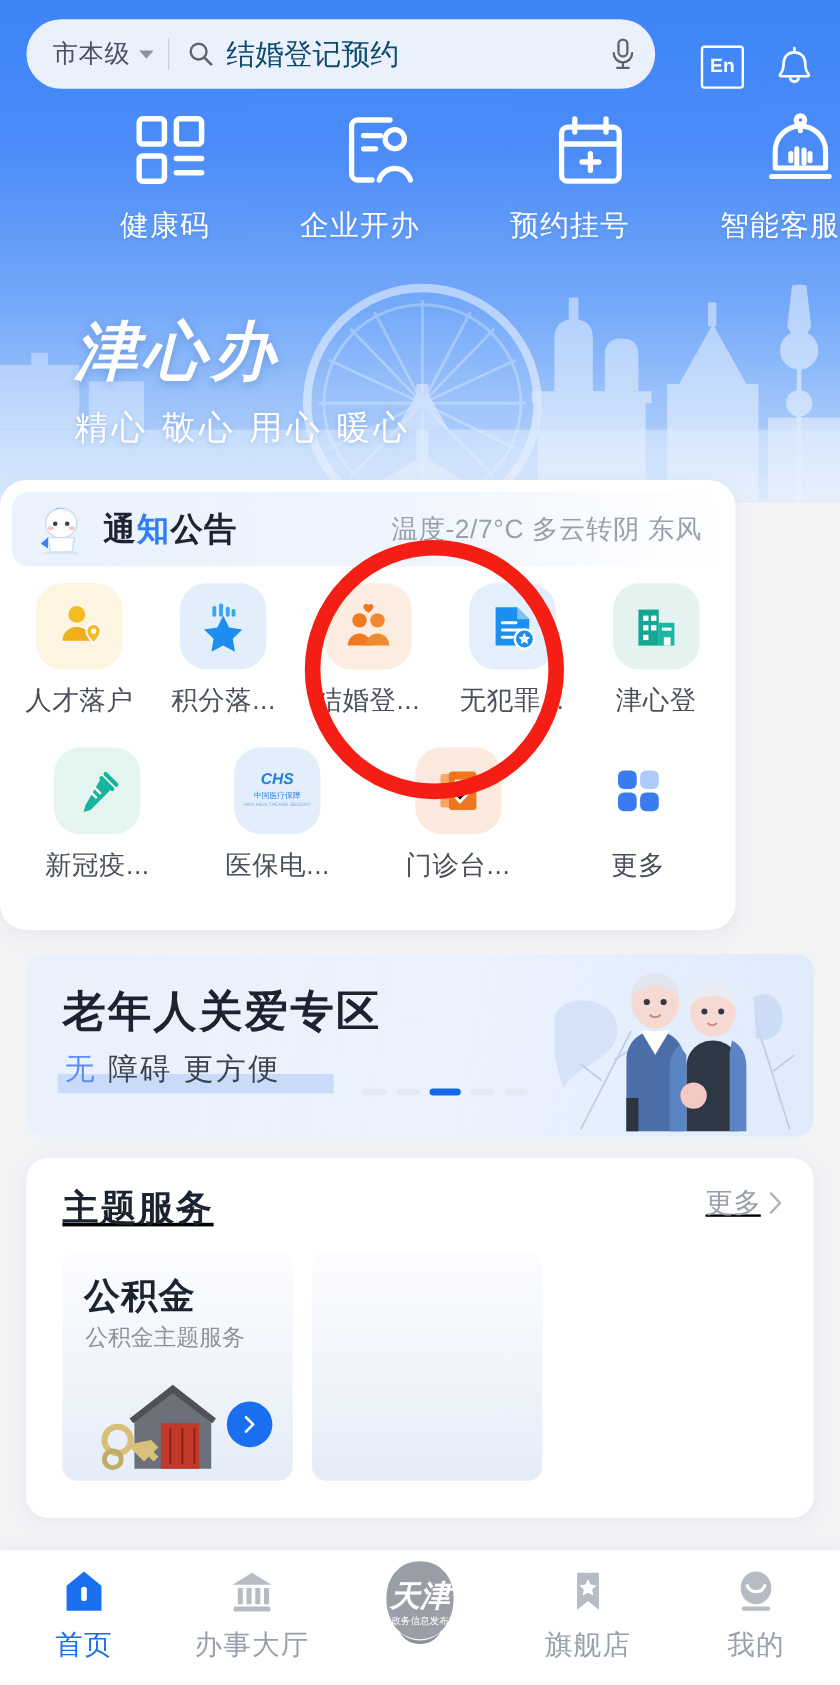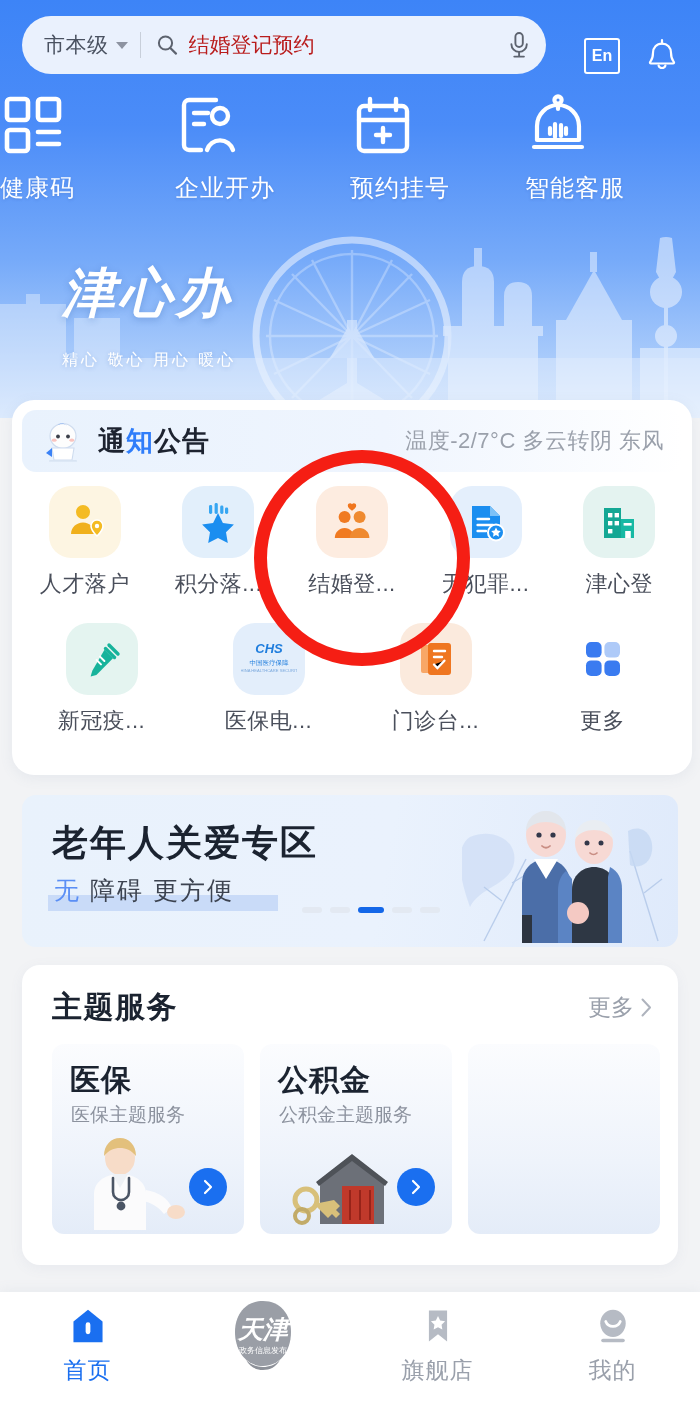--- a/index.html
+++ b/index.html
@@ -25,49 +25,49 @@
   }
   .searchbar {
     width:532px; height:58px; background:#eaf1fd; border-radius:29px;
     display:flex; align-items:center; padding:0 14px 0 22px;
   }
   .region { display:flex; align-items:center; gap:7px; flex:0 0 auto; }
   .region-label { font-size:21px; color:#4a5261; letter-spacing:.5px; }
   .caret { width:0;height:0;border-left:6px solid transparent;border-right:6px solid transparent;border-top:7px solid #8d93a1; }
   .vsep { width:1px; height:26px; background:#c8cfda; margin:0 14px 0 12px; flex:0 0 auto; }
   .mag { width:24px;height:24px; flex:0 0 auto; }
-  .search-text { font-size:21px; color:#b91c1c; margin-left:10px; flex:1; white-space:nowrap; overflow:hidden; }
+  .search-text { font-size:24px; color:#0c4a6e; margin-left:10px; flex:1; white-space:nowrap; overflow:hidden; }
   .mic { width:26px;height:30px; flex:0 0 auto; }
 
   .hdr-icons { display:flex; align-items:center; gap:26px; margin-left:26px; }
   .en-box {
     width:36px;height:36px;border:2.4px solid #fff;border-radius:3px;
     display:flex;align-items:center;justify-content:center;
     color:#fff;font-size:16px;font-weight:bold;letter-spacing:0;
   }
   .bell { width:32px;height:36px; }
 
   
   .quicknav { position:absolute; left:0; top:92px; width:700px; display:flex; }
-  .qn-item { flex:1; display:flex; flex-direction:column; align-items:flex-start; gap:14px; }
+  .qn-item { flex:1; display:flex; flex-direction:column; align-items:flex-end; gap:14px; }
   .qn-ico { width:66px; height:66px; }
   .qn-label { color:#fff; font-size:24px; letter-spacing:1px; text-shadow:0 1px 3px rgba(30,70,150,.22); }
 
   
   .brand { position:absolute; left:62px; top:258px; }
   .brand-name {
     font-family:"Liberation Serif","DejaVu Serif",serif;
     font-size:53px; font-weight:bold; color:#fff; font-style:italic;
     letter-spacing:4px; text-shadow:0 2px 7px rgba(40,90,170,.3);
   }
-  .brand-slogan { margin-top:20px; font-size:16px; color:#fff; letter-spacing:3px; text-shadow:0 1px 4px rgba(40,90,170,.26); }
+  .brand-slogan { margin-top:8px; font-size:28px; color:#fff; letter-spacing:3px; text-shadow:0 1px 4px rgba(40,90,170,.26); }
 
   
   .panel {
-    position:absolute; left:12px; top:400px; width:680px; height:375px;
+    position:absolute; left:0; top:400px; width:613px; height:375px;
     background:#fff; border-radius:22px; box-shadow:0 3px 14px rgba(100,120,160,.09);
     overflow:hidden;
   }
   .noticebar {
     margin:10px 10px 0 10px; height:62px; border-radius:14px;
     background:linear-gradient(90deg,#e9f2fd 0%, #eff5fe 55%, #ffffff 100%);
     display:flex; align-items:center; padding:0 18px;
   }
   .mascot { width:46px;height:46px; flex:0 0 auto; }
   .notice-title { margin-left:12px; font-size:27px; font-weight:bold; color:#1d2330; letter-spacing:1px; }
@@ -94,21 +94,21 @@
   .dot { width:20px;height:6px;border-radius:3px;background:#e3e9f2; }
   .dot.active { background:#1467e8; width:26px; }
   .elder-art { position:absolute; right:6px; top:6px; width:210px; height:142px; }
 
   
   .themes {
     position:absolute; left:22px; top:965px; width:656px; height:300px;
     background:#fff; border-radius:18px; box-shadow:0 3px 14px rgba(100,120,160,.07);
     overflow:hidden;
   }
-  .themes-hd { display:flex; align-items:center; padding:22px 26px 0 30px; }
+  .themes-hd { display:flex; align-items:flex-start; padding:22px 26px 0 30px;text-decoration:underline; }
   .themes-title { font-size:30px; font-weight:bold; color:#1b2330; letter-spacing:1.5px; }
   .themes-more { margin-left:auto; display:flex; align-items:center; gap:7px; font-size:23px; color:#9aa0ab; }
   .chev { width:11px;height:19px; }
   .tcards { display:flex; gap:16px; padding:16px 0 0 30px; }
   .tcard {
     width:192px; height:190px; flex:0 0 auto; border-radius:12px;
     background:linear-gradient(180deg,#fbfcfe 0%, #eef3fb 62%, #e4ecf8 100%);
     position:relative; overflow:hidden;
   }
   .tcard-t { position:absolute; left:18px; top:16px; font-size:30px; font-weight:bold; color:#1b2330; letter-spacing:1px; }
@@ -503,41 +503,20 @@
       <span>更多</span>
       <svg class="chev" viewBox="0 0 11 19">
         <path d="M1.5 1.5L9 9.5l-7.5 8" fill="none" stroke="#aeb3bd" stroke-width="2" stroke-linecap="round" stroke-linejoin="round"></path>
       </svg>
     </span>
   </div>
 
   <div class="tcards">
 
 
-    <div class="tcard">
-      <span class="tcard-t">医保</span>
-      <span class="tcard-s">医保主题服务</span>
-      <svg class="tcard-art" viewBox="0 0 118 96">
-        <ellipse cx="48" cy="24" rx="15" ry="17" fill="#f7dcc8"></ellipse>
-        <path d="M32 22c0-11 7-18 16-18s16 7 16 18c-5-6-10-8-16-8s-11 2-16 8z" fill="#e3c07c"></path>
-        <path d="M22 96V60c0-12 11-20 26-20s26 8 26 20v36z" fill="#fbfbfc"></path>
-        <path d="M40 40l8 14 8-14z" fill="#eef1f5"></path>
-        <path d="M74 56c12 2 22 8 26 18l-8 6c-6-8-14-12-22-13z" fill="#fbfbfc"></path>
-        <ellipse cx="104" cy="78" rx="9" ry="7" fill="#f7dcc8"></ellipse>
-        <g fill="none" stroke="#4b5565" stroke-width="2.6" stroke-linecap="round">
-          <path d="M41 44v14a8 8 0 0 0 16 0V44"></path>
-        </g>
-        <circle cx="49" cy="72" r="4.4" fill="#4b5565"></circle>
-      </svg>
-      <div class="tcard-go">
-        <svg viewBox="0 0 20 20" width="20" height="20">
-          <path d="M7 4l6 6-6 6" fill="none" stroke="#fff" stroke-width="2.2" stroke-linecap="round" stroke-linejoin="round"></path>
-        </svg>
-      </div>
-    </div>
 
     <div class="tcard">
       <span class="tcard-t">公积金</span>
       <span class="tcard-s">公积金主题服务</span>
       <svg class="tcard-art" viewBox="0 0 118 96">
         <path d="M40 46L72 22l32 24v44H40z" fill="#6c7078"></path>
         <path d="M62 52h32v38H62z" fill="#c0392b"></path>
         <path d="M36 48L72 20l36 28-3 4-33-25-33 25z" fill="#4e5258"></path>
         <g stroke="#8d1f16" stroke-width="1.6">
           <line x1="70" y1="56" x2="70" y2="86"></line>
@@ -570,20 +549,35 @@
   <div class="tab active">
     <div class="tab-ico">
       <svg viewBox="0 0 44 44" width="40" height="40">
         <path d="M22 4l16 13v23H6V17z" fill="#1a6ff0"></path>
         <rect x="19.4" y="18" width="5.2" height="13" rx="2.6" fill="#fff"></rect>
       </svg>
     </div>
     <span class="tab-label">首页</span>
   </div>
 
+  <div class="tab">
+    <div class="tab-ico">
+      <svg viewBox="0 0 44 44" width="40" height="40">
+        <path d="M22 5L40 16H4z" fill="#b6bbc4"></path>
+        <g fill="#b6bbc4">
+          <rect x="9" y="19" width="4.6" height="15"></rect>
+            <rect x="17" y="19" width="4.6" height="15"></rect>
+          <rect x="25" y="19" width="4.6" height="15"></rect>
+            <rect x="33" y="19" width="4.6" height="15"></rect>
+          <rect x="5" y="36" width="34" height="4.6" rx="1.6"></rect>
+        </g>
+      </svg>
+    </div>
+    <span class="tab-label">办事大厅</span>
+  </div>
 
   <div class="tab">
     <svg class="tj-logo" viewBox="0 0 74 74">
       <path d="M37 3c17 0 28 13 28 31 0 20-12 34-28 34S9 54 9 34C9 16 20 3 37 3z" fill="#9a9ea6"></path>
       <g fill="#fff" font-family="Liberation Serif, serif" font-style="italic" font-weight="bold">
         <text x="37" y="40" text-anchor="middle" font-size="25">天津</text>
       </g>
       <text x="37" y="55" text-anchor="middle" font-family="Liberation Sans, sans-serif" font-size="8" fill="#fff">政务信息发布</text>
       <path d="M20 62c5 5 11 7 17 7s12-2 17-7c-4 7-10 10-17 10s-13-3-17-10z" fill="#8d9199"></path>
     </svg>

